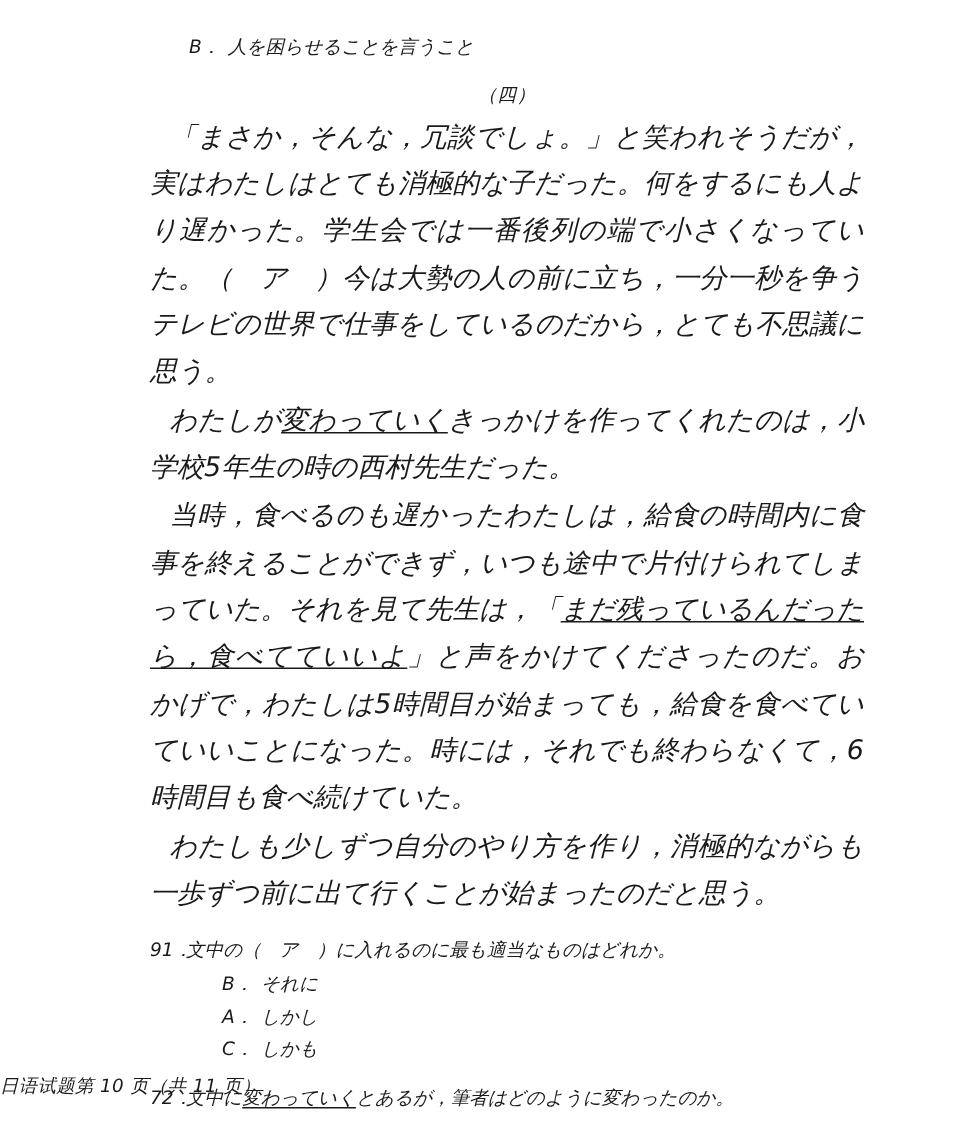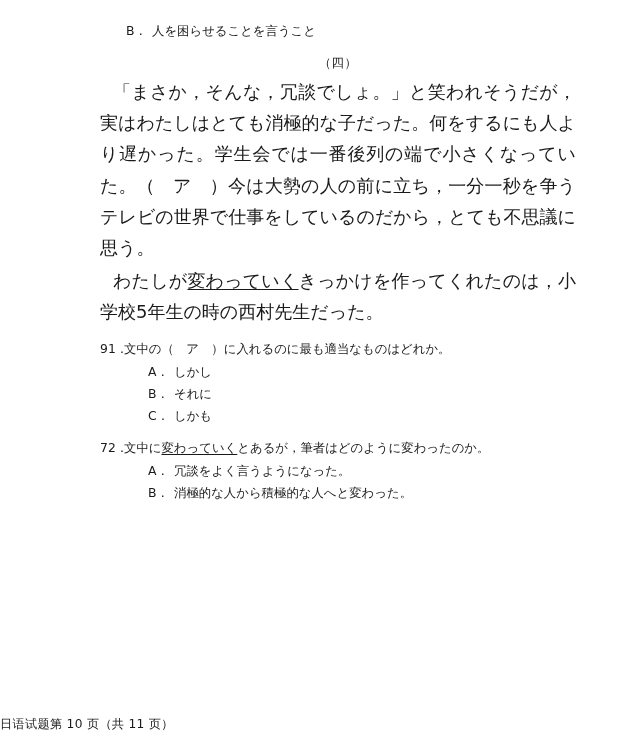--- a/index.html
+++ b/index.html
@@ -15,20 +15,21 @@
     color: #1a1a1a;
     overflow: hidden;
   }
   .page {
     position: absolute;
     left: 0; top: 0;
     width: 640px;
     height: 747px;
     box-sizing: border-box;
     padding: 18px 64px 0 100px;
+    font-style: italic;
   }
   .choice-line {
     font-size: 12.4px;
     line-height: 1.76;
     padding-left: 26px;
     white-space: nowrap;
   }
   .choice-line .lbl {
     display: inline-block;
     min-width: 26px;
@@ -86,29 +87,31 @@
   <div>
     <div class="choice-line">
       <span class="lbl">B．</span><span>人を困らせることを言うこと</span>
     </div>
   </div>
 
   <div class="section-mark">（四）</div>
 
   <p class="para">「まさか，そんな，冗談でしょ。」と笑われそうだが，実はわたしはとても消極的な子だった。何をするにも人より遅かった。学生会では一番後列の端で小さくなっていた。（　ア　）今は大勢の人の前に立ち，一分一秒を争うテレビの世界で仕事をしているのだから，とても不思議に思う。</p>
   <p class="para">わたしが<span class="u">変わっていく</span>きっかけを作ってくれたのは，小学校5年生の時の西村先生だった。</p>
+  <p class="para">当時，食べるのも遅かったわたしは，給食の時間内に食事を終えることができず，いつも途中で片付けられてしまっていた。それを見て先生は，「<span class="u">まだ残っているんだったら，食べてていいよ</span>」と声をかけてくださったのだ。おかげで，わたしは5時間目が始まっても，給食を食べていていいことになった。時には，それでも終わらなくて，6時間目も食べ続けていた。</p>
+  <p class="para">わたしも少しずつ自分のやり方を作り，消極的ながらも一歩ずつ前に出て行くことが始まったのだと思う。</p>
 
   <div class="q">
     <span class="qnum">91．</span><span>文中の（　ア　）に入れるのに最も適当なものはどれか。</span>
     <div class="q-choices">
       <div class="choice-line">
-        <span class="lbl">A．</span><span>しかし</span>
+        <span class="lbl">B．</span><span>それに</span>
       </div>
       <div class="choice-line">
-        <span class="lbl">B．</span><span>それに</span>
+        <span class="lbl">A．</span><span>しかし</span>
       </div>
       <div class="choice-line">
         <span class="lbl">C．</span><span>しかも</span>
       </div>
     </div>
   </div>
 
   <div class="q">
     <span class="qnum">72．</span><span>文中に<span class="u">変わっていく</span>とあるが，筆者はどのように変わったのか。</span>
     <div class="q-choices">

